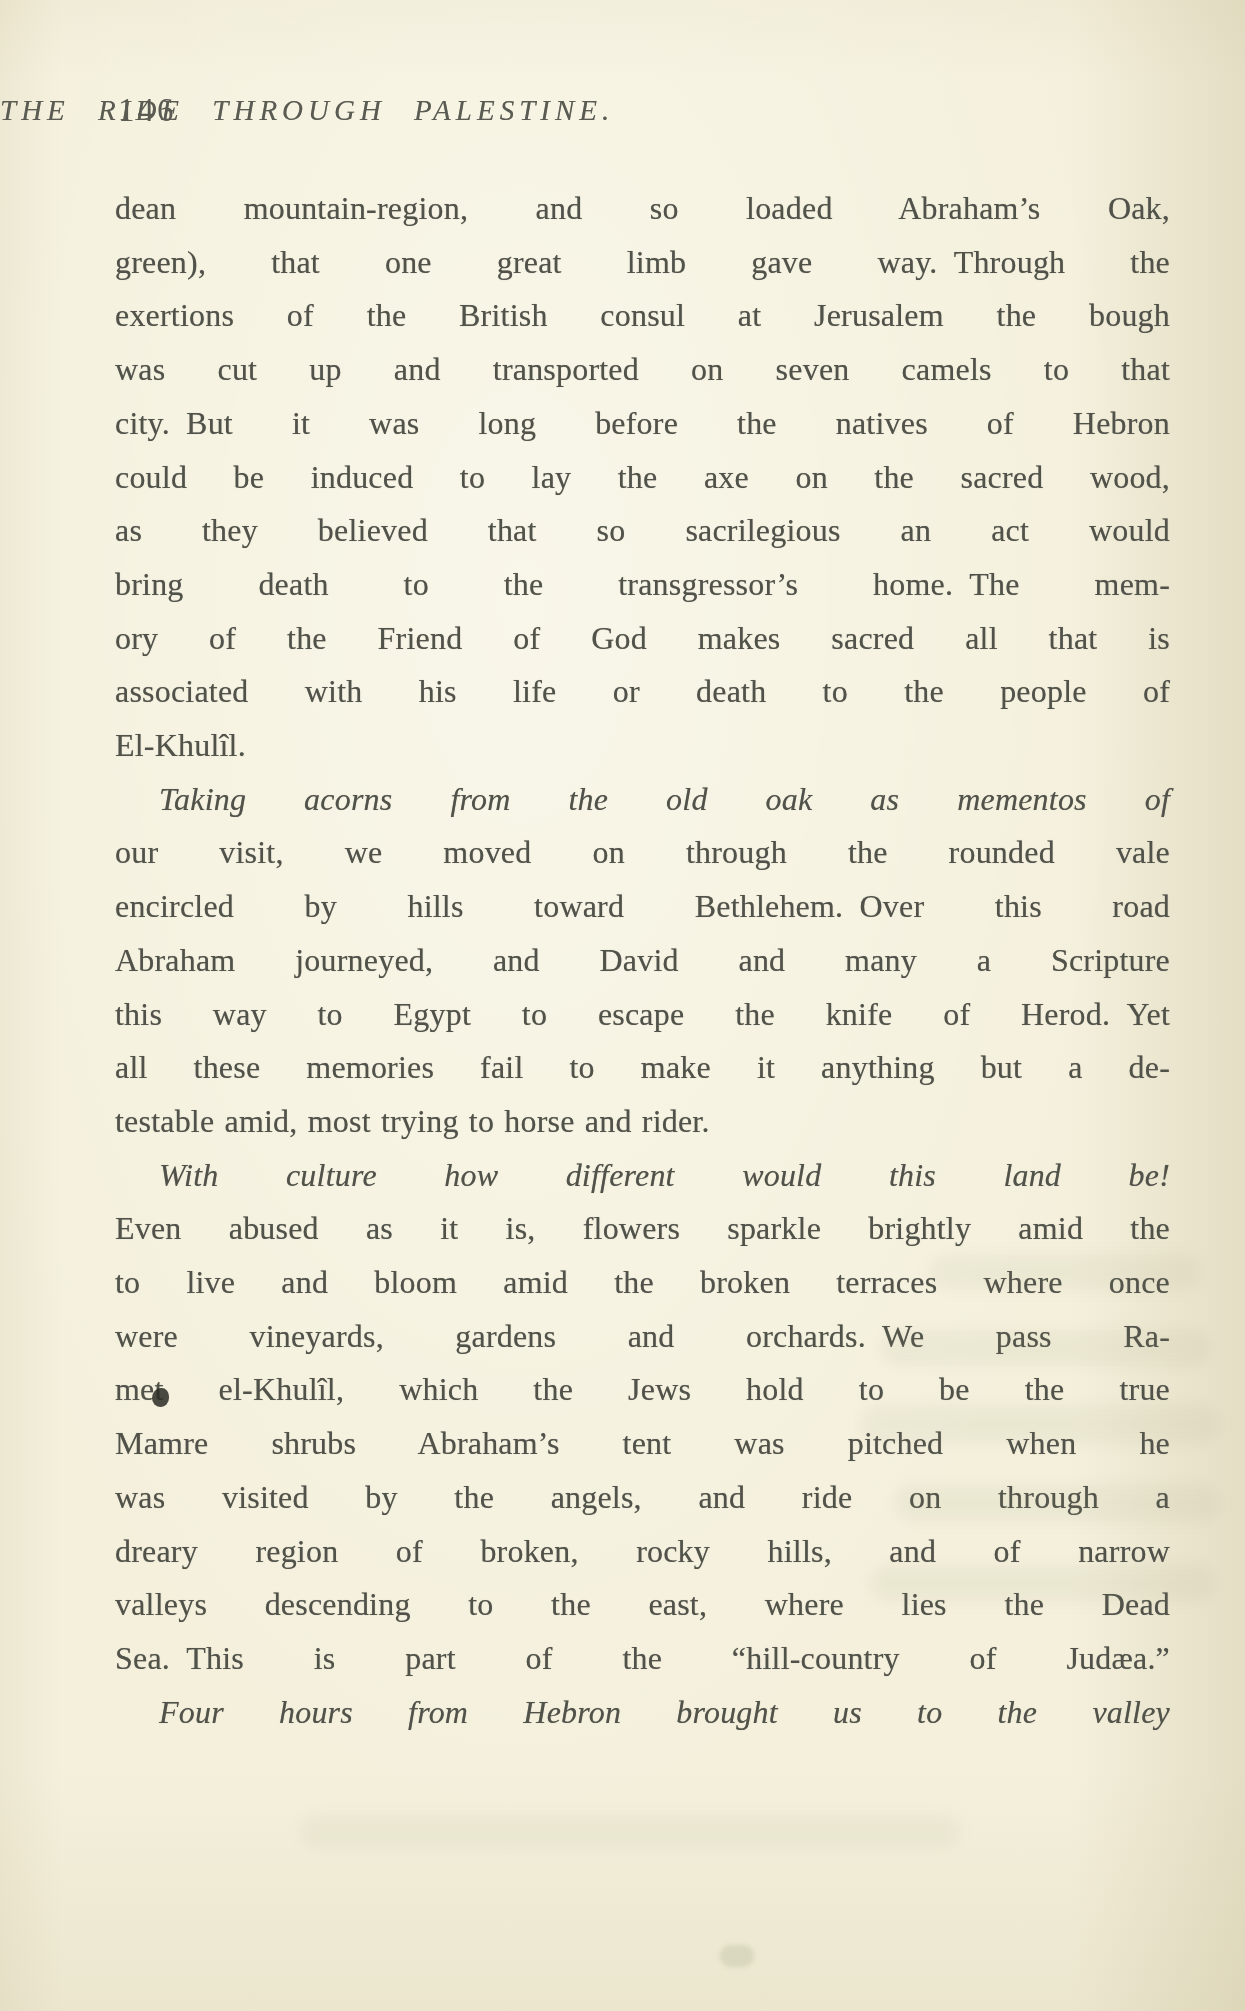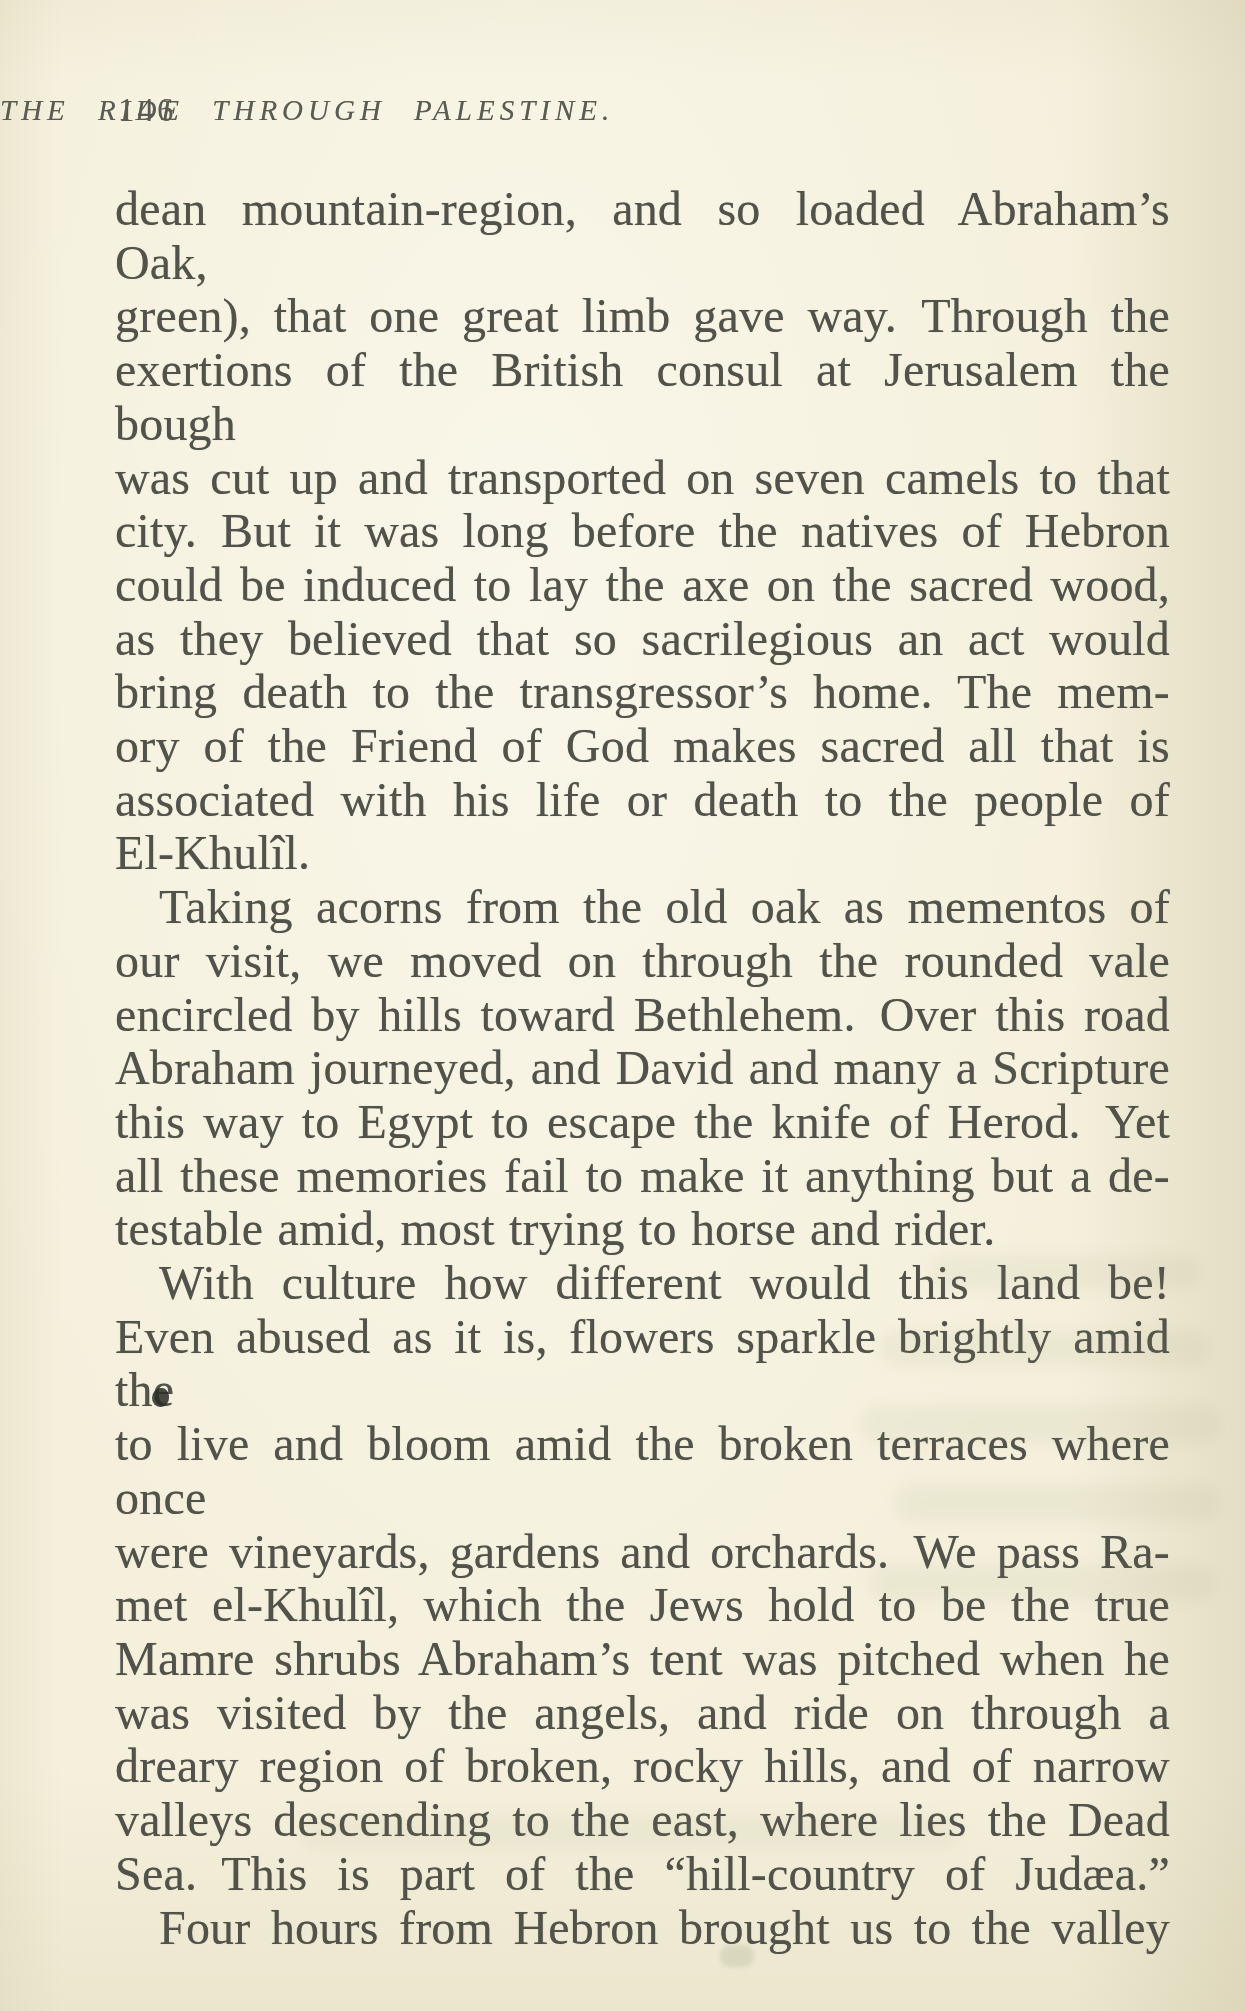--- a/index.html
+++ b/index.html
@@ -50,33 +50,33 @@
     text-shadow:0 0 0.6px rgba(90,91,82,0.5);
   }
   
   .text-block{
     position:absolute;
     top:182px;
     left:115px;
     width:1055px;
   }
   .line{
-    font-size:48px;
+    font-size:32px;
     line-height:53.7px;
     text-align:justify;
     text-align-last:justify;
     text-justify:inter-word;
     letter-spacing:0.2px;
     word-spacing:2px;
     white-space:normal;
     color:var(--ink);
     text-shadow:0 0 0.7px rgba(81,82,74,0.55);
   }
   .line.noj{ text-align-last:left; }
-  .line.indent{ text-indent:44px; }
+  .line.indent{ text-indent:44px;font-style:italic; }
   
   .ink-blot{
     position:absolute;
     left:152px; top:1388px;
     width:17px; height:19px;
     background:#2c2c27;
     border-radius:55% 45% 50% 50%;
     opacity:0.85;
     filter:blur(0.6px);
   }

